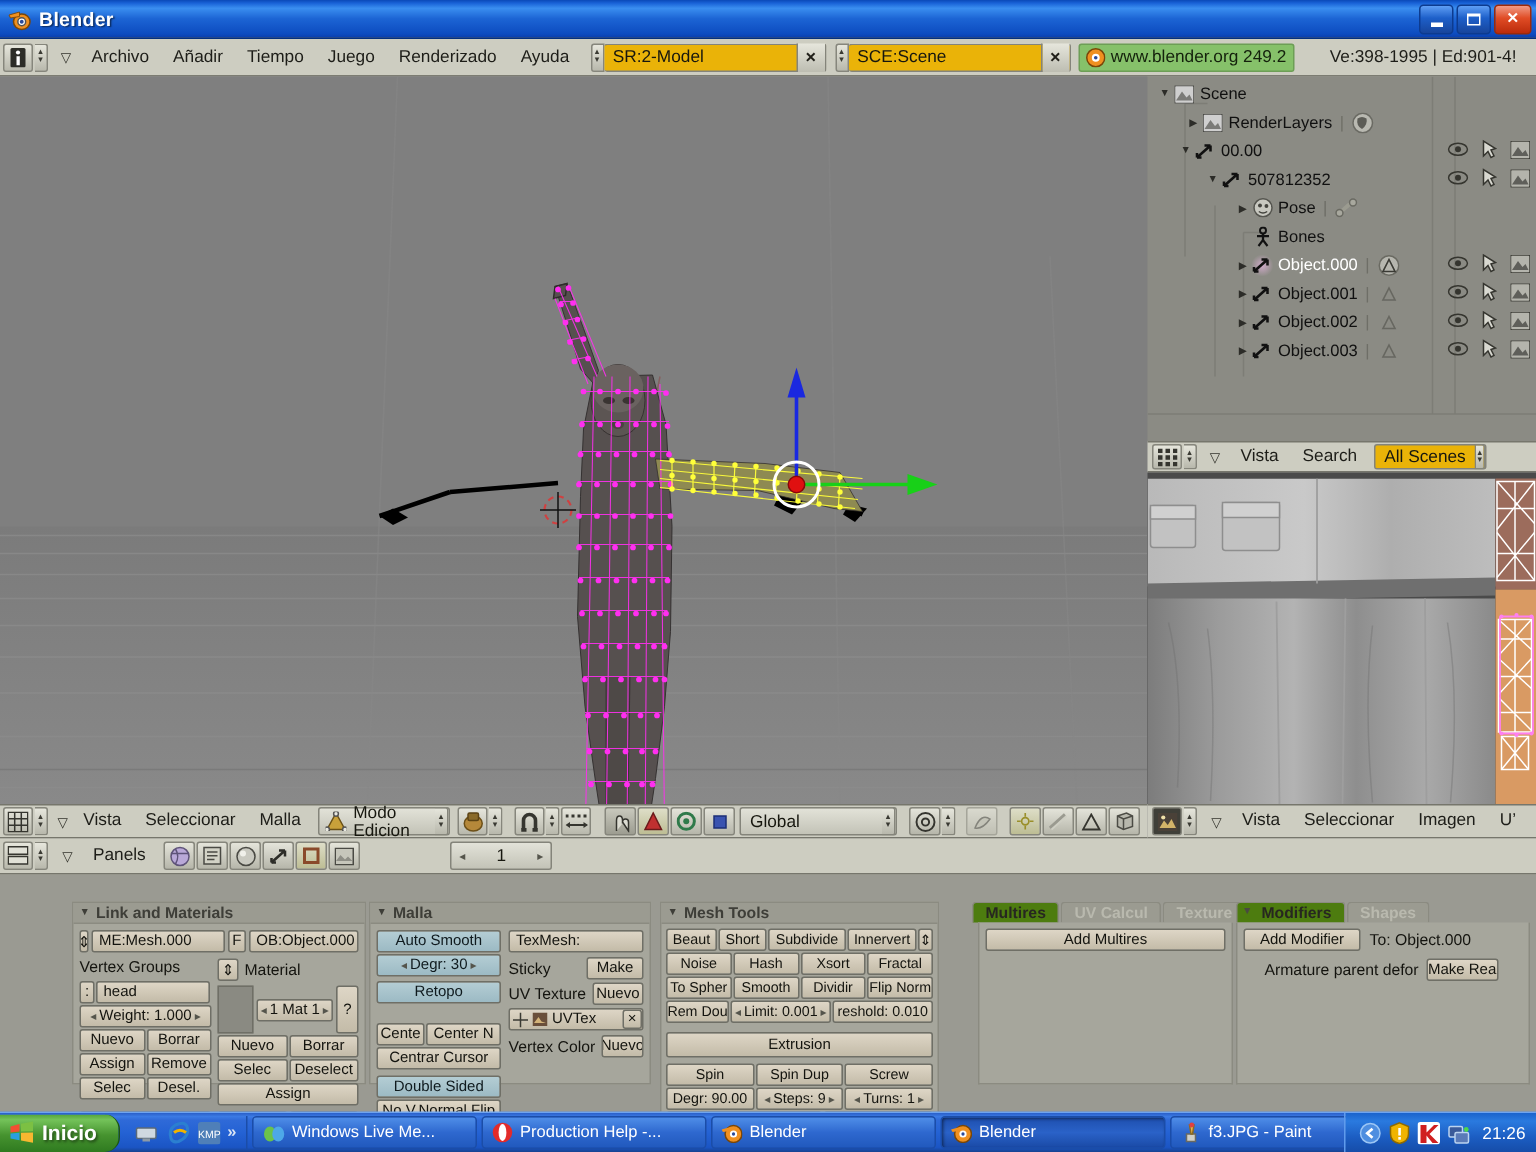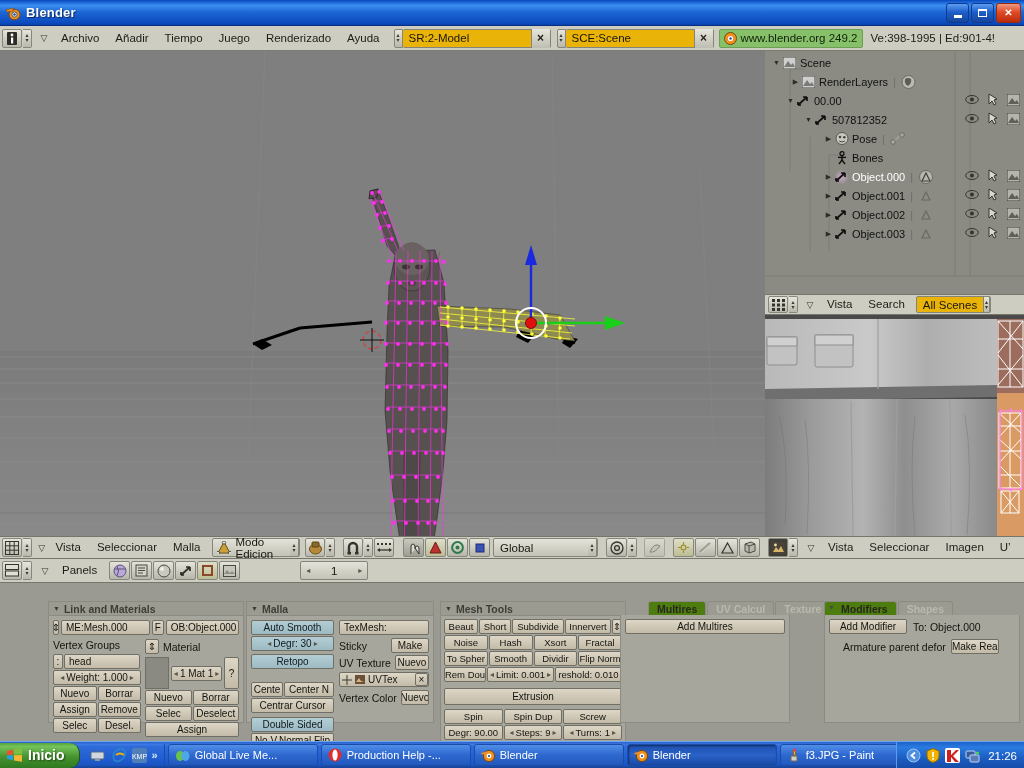--- a/index.html
+++ b/index.html
@@ -74,21 +74,21 @@
   .txtfield .val{ padding:0 6px; color:#16160f; font-size:11.5px; white-space:nowrap; }
   .xbtn{
     width:19px;height:19px;border-left:1px solid #84847a;
     background:linear-gradient(to bottom,#e6e6dc,#bdbdb1);
     display:flex;align-items:center;justify-content:center;font-weight:bold;font-size:12px;color:#201f19;
   }
   .greenbar{
     height:19px; background:#86c16a; border:1px solid #6d9e56; border-radius:2px;
     display:flex; align-items:center; padding:0 4px; color:#14210c; font-size:11.5px; white-space:nowrap;
   }
-  .verinfo{ margin-left:8px; color:#1d1d18; font-size:11.5px; white-space:nowrap; }
+  .verinfo{ margin-left:24px; color:#1d1d18; font-size:11.5px; white-space:nowrap; }
 
   
   .viewport{
     position:absolute; left:0; top:51px; width:765px; height:485px;
     background:#7f7f7f; overflow:hidden;
   }
   .vp-sky{ position:absolute;inset:0;background:#7f7f7f; }
   .vp-ground{
     position:absolute; left:0; top:300px; width:765px; height:185px;
     background:linear-gradient(to bottom,#7b7b7b,#898989);
@@ -1378,21 +1378,21 @@
           </div>
 
         </div>
       </div>
 
       <div class="tabstrip" style="left:648px; top:9px;">
         <div class="ptab active">Multires</div>
         <div class="ptab inactive">UV Calcul</div>
         <div class="ptab inactive">Texture Fa</div>
       </div>
-      <div class="bpanel" style="left:620px; top:23px; width:170px; height:108px;border-top:none;">
+      <div class="bpanel" style="left:652px; top:23px; width:170px; height:108px;border-top:none;">
         <div style="padding:4px;">
           <div class="w tan" style="height:15px;">Add Multires</div>
         </div>
       </div>
 
       <div class="tabstrip" style="left:824px; top:9px;">
         <div class="ptab active" style="padding-left:16px;">Modifiers</div>
         <div class="ptab inactive">Shapes</div>
       </div>
       <div style="position:absolute;left:828px;top:12px;font-size:7px;color:#4a4a42;">▼</div>
@@ -1448,21 +1448,21 @@
     </div>
 
     <div style="display:flex;align-items:center;">
       <div class="taskbtn">
         <span>
           <svg width="15" height="13">
               <ellipse cx="5" cy="7" rx="4" ry="5" fill="#6bc24a"></ellipse>
               <ellipse cx="10.5" cy="7" rx="4" ry="5" fill="#4da8e8"></ellipse>
             </svg>
         </span>
-        <span>Global Live Me...</span>
+        <span>Windows Live Me...</span>
       </div>
       <div class="taskbtn">
         <span>
           <svg width="14" height="14">
               <ellipse cx="7" cy="7" rx="6.5" ry="6.5" fill="#e32b2b"></ellipse>
               <ellipse cx="7" cy="7" rx="2.6" ry="5.6" fill="#fff"></ellipse>
             </svg>
         </span>
         <span>Production Help -...</span>
       </div>

